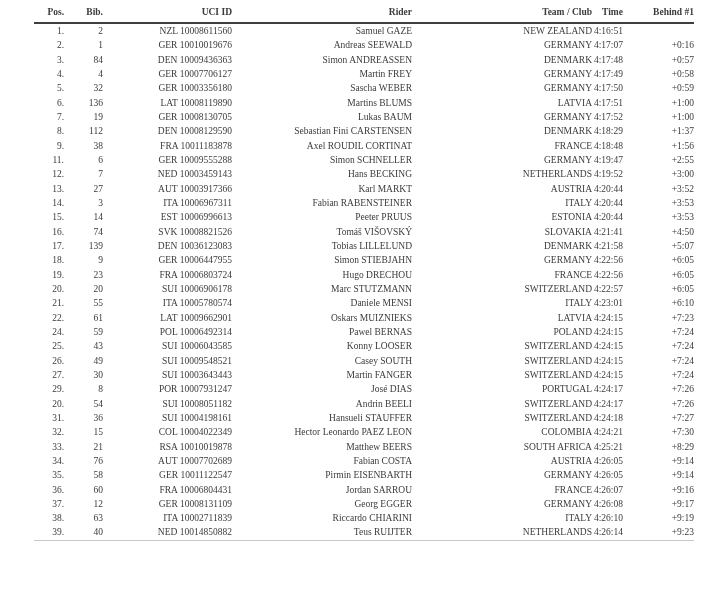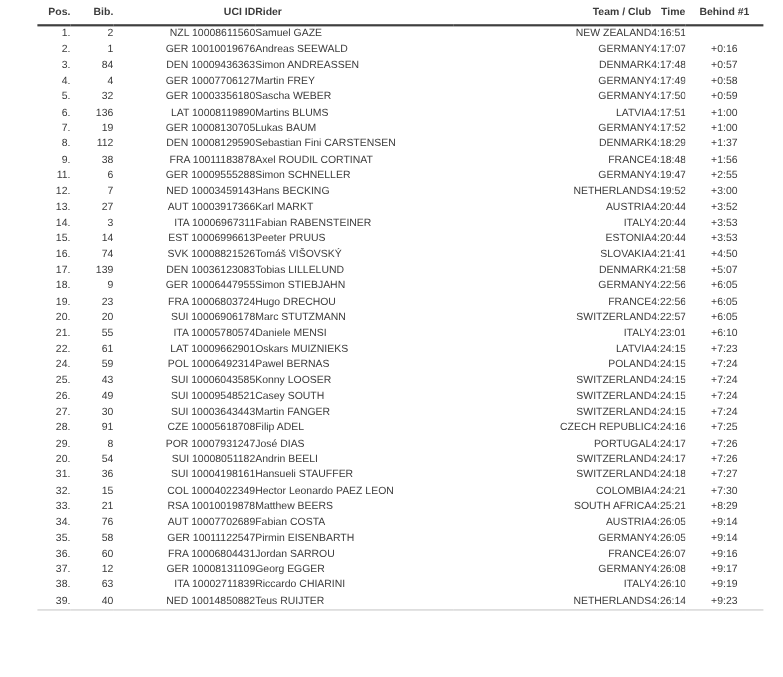--- a/index.html
+++ b/index.html
@@ -19,20 +19,21 @@
     width: 712px;
     height: 615px;
     background: #ffffff;
   }
   table.results {
     border-collapse: collapse;
     table-layout: fixed;
     width: 660px;
     margin-left: 34px;
     margin-top: 2px;
+    font-family: Liberation Serif, serif;
   }
   table.results th,
   table.results td {
     box-sizing: border-box;
     padding: 0;
     font-size: 9.5px;
     white-space: nowrap;
     overflow: hidden;
     color: var(--text-color, #3b3b3b);
   }
@@ -48,24 +49,24 @@
     line-height: 14.33px;
     vertical-align: middle;
   }
   tbody {
     border-bottom: 1px solid var(--bottom-rule-color, #c9c9c9);
   }
   
   .col-pos    { width: 30px;  text-align: right; }
   .col-bib    { width: 39px;  text-align: right; }
   .col-uci    { width: 129px; text-align: right; padding-left: 20px; }
-  .col-rider  { width: 180px; text-align: left; }
+  .col-rider  { width: 180px; text-align: right; }
   .col-team   { width: 180px; text-align: right; }
   .col-time   { width: 31px;  text-align: right; }
-  .col-behind { width: 71px;  text-align: center; padding-left: 18px; }
+  .col-behind { width: 71px;  text-align: right; padding-left: 18px; }
 </style>
 </head>
 <body>
 
 <div class="page">
   <table class="results">
     <thead>
       <tr id="header-row">
           <th class="col-pos">Pos.</th>
           <th class="col-bib">Bib.</th>
@@ -296,29 +297,20 @@
         <tr>
           <td class="col-pos">27.</td>
           <td class="col-bib">30</td>
           <td class="col-uci">SUI 10003643443</td>
           <td class="col-rider">Martin FANGER</td>
           <td class="col-team">SWITZERLAND</td>
           <td class="col-time">4:24:15</td>
           <td class="col-behind">+7:24</td>
         </tr>
         <tr>
-          <td class="col-pos">28.</td>
-          <td class="col-bib">91</td>
-          <td class="col-uci">CZE 10005618708</td>
-          <td class="col-rider">Filip ADEL</td>
-          <td class="col-team">CZECH REPUBLIC</td>
-          <td class="col-time">4:24:16</td>
-          <td class="col-behind">+7:25</td>
-        </tr>
-        <tr>
           <td class="col-pos">29.</td>
           <td class="col-bib">8</td>
           <td class="col-uci">POR 10007931247</td>
           <td class="col-rider">José DIAS</td>
           <td class="col-team">PORTUGAL</td>
           <td class="col-time">4:24:17</td>
           <td class="col-behind">+7:26</td>
         </tr>
         <tr>
           <td class="col-pos">20.</td>

